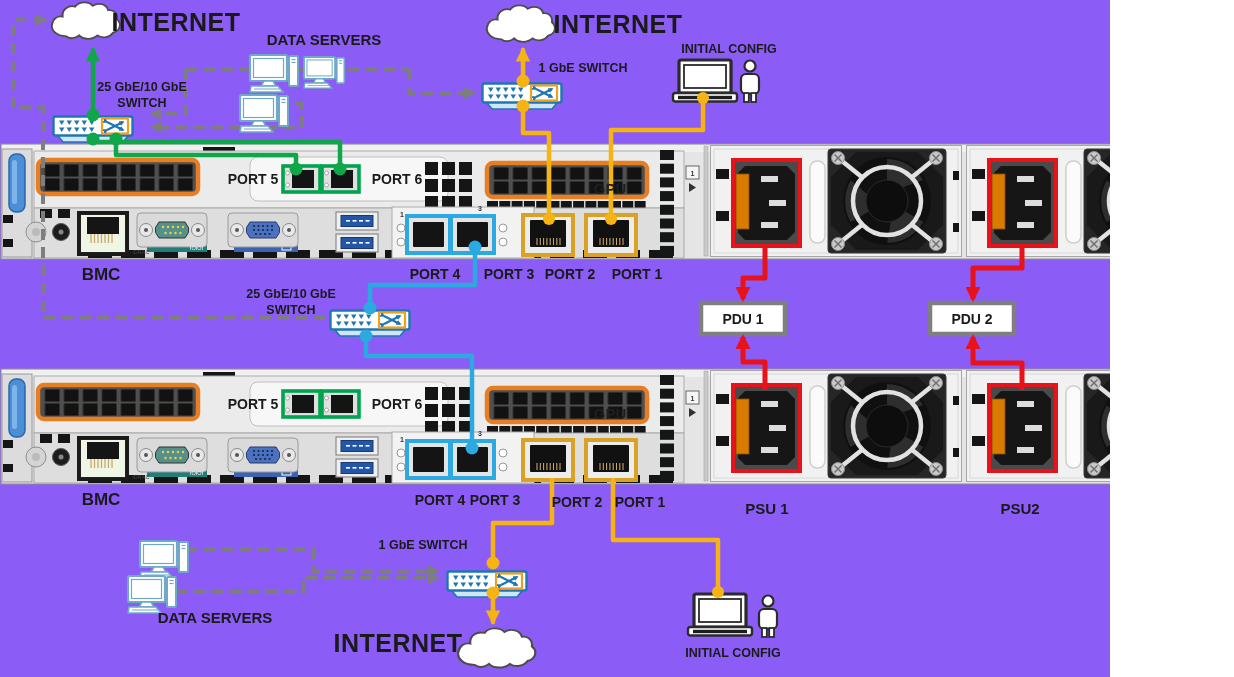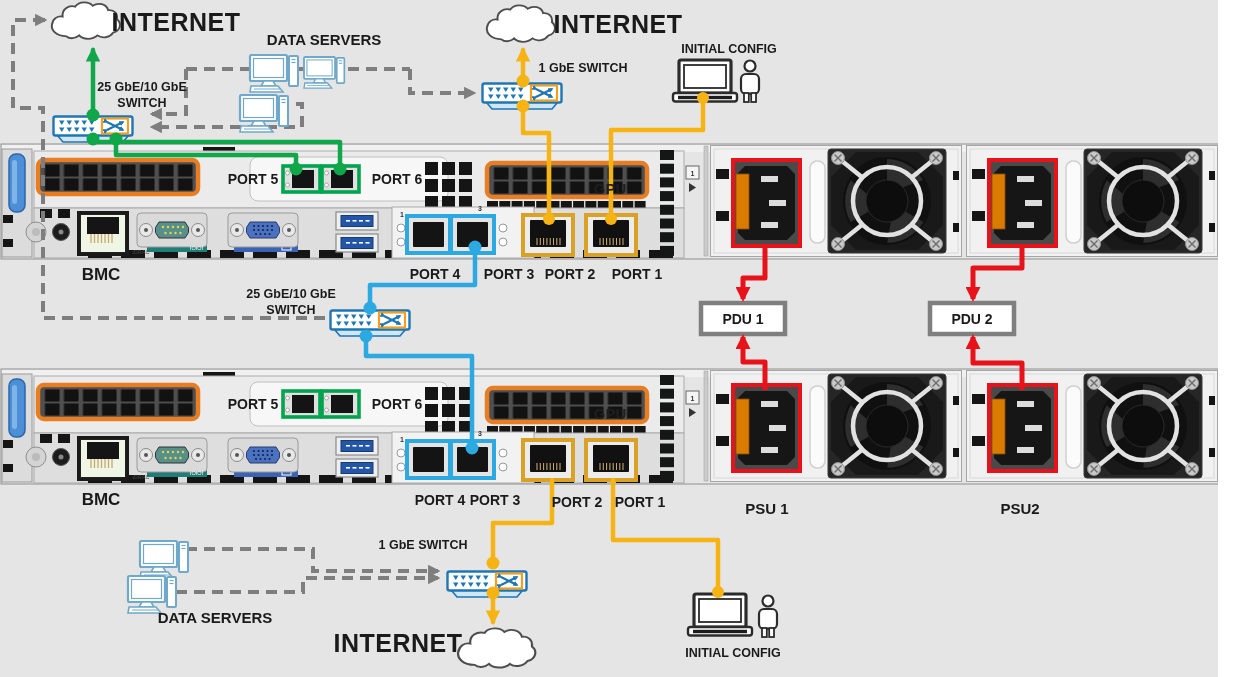--- a/index.html
+++ b/index.html
@@ -1,16 +1,16 @@
 <!DOCTYPE html>
 <html><head>
 <meta charset="utf-8">
 <style>
   html,body{margin:0;padding:0;background:#fff;}
-  .stage{position:relative;width:1218px;height:677px;background:#e5e5e5;overflow:hidden;}
+  .stage{position:relative;width:1110px;height:677px;background:#8b5cf6;overflow:hidden;}
   svg{display:block;}
   svg text{font-family:"Liberation Sans","DejaVu Sans",sans-serif;fill:#1a1a1a;}
   .t-big{font-size:25px;font-weight:bold;letter-spacing:0.5px;}
   .t-med{font-size:15px;font-weight:bold;}
   .t-sm{font-size:12.5px;font-weight:bold;}
   .t-port{font-size:14px;font-weight:600;}
   .t-bmc{font-size:17px;font-weight:600;}
   .t-psu{font-size:15px;font-weight:600;}
   .t-pdu{font-size:14px;font-weight:600;}
   .t-gpu{font-size:15px;font-weight:600;fill:#1f1f1f;}

